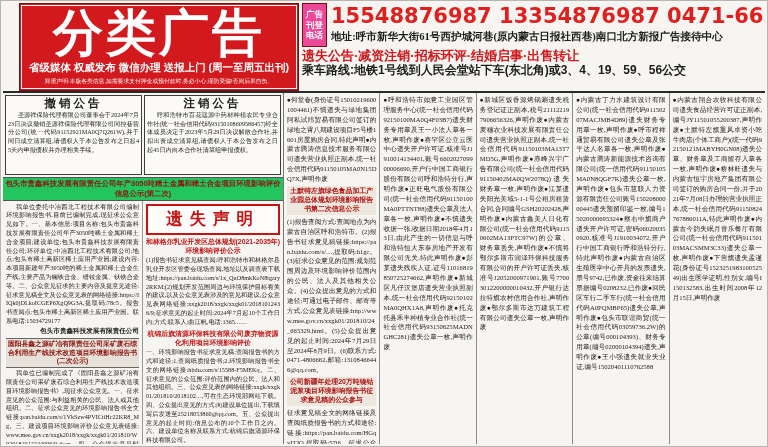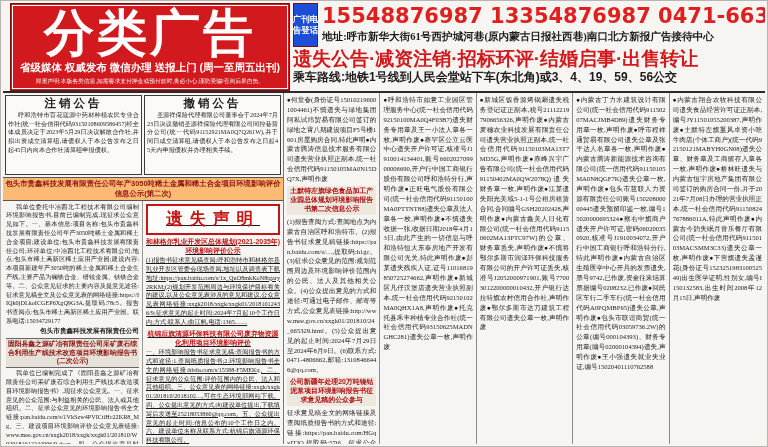--- a/index.html
+++ b/index.html
@@ -1,60 +1,60 @@
 <!DOCTYPE html>
 <html><head>
 <meta charset="utf-8">
 <style>
   html,body{margin:0;padding:0;background:#d8d5d0;}
   .page{width:768px;height:447px;background:#f7f5f1;position:relative;overflow:hidden;
         box-sizing:border-box;border:1px solid #b9b5ae;color:#1c1c1c;
         font-family:"Liberation Serif", serif;}
   
-  .header{display:flex;gap:3px;padding:2px 2px 0 9px;height:90px;box-sizing:border-box;}
+  .header{display:flex;gap:3px;padding:2px 2px 0 18px;height:90px;box-sizing:border-box;}
   .masthead{width:280px;box-sizing:border-box;background:#d2191d;border:1px solid #7e0b0d;
             outline:1px solid #fff;outline-offset:-3px;color:#fff;display:flex;flex-direction:column;
             align-items:center;justify-content:center;overflow:hidden;}
   .masthead-title{font-family:"Liberation Sans",sans-serif;font-weight:bold;font-size:50px;
                   line-height:1.02;letter-spacing:3px;white-space:nowrap;}
   .masthead-tagline{font-family:"Liberation Sans",sans-serif;font-weight:bold;font-size:10.5px;
                     white-space:nowrap;margin-top:2px;}
   .masthead-note{font-family:"Liberation Sans",sans-serif;font-size:5.8px;white-space:nowrap;
                  margin-top:2px;opacity:.95;}
   .header-right{flex:1;display:flex;flex-direction:column;overflow:hidden;}
   .contact-row{display:flex;gap:4px;height:44px;}
-  .phone-label{background:#1d4ed8;color:#fff;width:25px;box-sizing:border-box;
+  .phone-label{background:#ec4899;color:#fff;width:25px;box-sizing:border-box;
                font-family:"Liberation Sans",sans-serif;font-weight:bold;font-size:8.5px;
-               display:flex;flex-direction:row;align-items:center;justify-content:center;
+               display:flex;flex-direction:column;align-items:center;justify-content:center;
                line-height:1.25;border:1px solid #7e0b0d;}
   .contact-main{flex:1;display:flex;flex-direction:column;justify-content:center;overflow:hidden;}
   .phones{color:#e01f1f;font-family:"DejaVu Sans",sans-serif;font-weight:bold;font-size:21px;
           line-height:1;white-space:nowrap;}
   .address{font-family:Liberation Serif, serif;font-weight:bold;font-size:10.6px;
            margin-top:3px;white-space:nowrap;}
   .categories{color:#d2191d;font-family:"Liberation Sans",sans-serif;font-weight:bold;
-              font-size:19px;line-height:1.1;white-space:nowrap;margin-top:2px;}
+              font-size:13px;line-height:1.1;white-space:nowrap;margin-top:2px;}
   .route{font-family:"Liberation Sans",sans-serif;font-weight:bold;font-size:12px;
          line-height:1.15;white-space:nowrap;margin-top:1px;}
   
   .main{display:flex;margin:0 2px;height:353px;border-top:2px solid #2a2a2a;box-sizing:border-box;}
   .left-col{width:281px;box-sizing:border-box;border-right:1px solid #777;display:flex;
             flex-direction:column;overflow:hidden;}
   .notice-row{display:flex;gap:2px;padding:2px;height:84px;box-sizing:border-box;}
   .notice-box{flex:1;border:1px solid #3d3d3d;padding:1px 2px;overflow:hidden;background:#fbfaf6;}
   .notice-title{text-align:center;font-family:"Liberation Sans",sans-serif;font-weight:bold;
                 font-size:11.5px;letter-spacing:3px;line-height:1.2;}
   .tiny{font-size:6.2px;line-height:1.42;text-align:justify;word-break:break-all;margin:0;}
   .indent{text-indent:1.6em;}
-  .band-title{background:#fdba74;border-top:1px solid #555;border-bottom:1px solid #555;
+  .band-title{background:#22c55e;border-top:1px solid #555;border-bottom:1px solid #555;
               color:#8f1410;font-family:"Liberation Sans",sans-serif;font-weight:bold;
               font-size:7.4px;line-height:1.32;text-align:center;padding:1px 2px;}
   .left-sub{flex:1;display:flex;overflow:hidden;}
   .sub-left{width:50%;box-sizing:border-box;border-right:1px solid #999;padding:2px 3px;overflow:hidden;}
-  .sub-right{width:50%;box-sizing:border-box;padding:2px 3px;overflow:hidden;text-decoration:underline;}
+  .sub-right{width:50%;box-sizing:border-box;padding:2px 3px;overflow:hidden;}
   .gray-head{background:#e7e2d9;border-top:1px solid #666;border-bottom:1px solid #666;
              color:#8f1410;font-family:"Liberation Sans",sans-serif;font-weight:bold;
              font-size:6.8px;line-height:1.3;text-align:center;padding:1px;margin:2px 0 1px;}
   .sign{text-align:right;font-family:"Liberation Sans",sans-serif;font-weight:bold;
         font-size:6.6px;margin-top:1px;}
   .yishi{border:2px solid #c41414;color:#c41414;background:#fffdfb;text-align:center;
          font-family:"Liberation Sans",sans-serif;font-weight:bold;font-size:16.5px;
          letter-spacing:7px;padding:2px 0 3px;margin:1px 0 2px;}
   .red-head{color:#c41414;font-family:"Liberation Sans",sans-serif;font-weight:bold;
             font-size:6.9px;line-height:1.35;text-align:center;margin:2px 0 1px;}
@@ -91,26 +91,26 @@
       <div class="categories">遗失公告·减资注销·招标环评·结婚启事·出售转让</div>
       <div class="route">乘车路线:地铁1号线到人民会堂站下车(东北角)或3、4、19、59、56公交</div>
     </div>
   </div>
 
   <div class="main">
 
     <div class="left-col">
       <div class="notice-row">
         <div class="notice-box">
+          <div class="notice-title">撤销公告</div>
+          <p class="tiny indent">圣源祥保险代理有限公司董事会于2024年7月23日决议撤销圣源祥保险代理有限公司同控巷营分公司(统一代码91152921MA0Q7Q261W),并于同日成立清算组,请债权人于本公告发布之日起45天内申报债权并办理相关手续。</p>
+        </div>
+        <div class="notice-box">
           <div class="notice-title">注销公告</div>
           <p class="tiny indent">呼和浩特市百花寇源中药材种植农民专业合作社(统一社会信用代码93150108609586457)经全体成员决定于2023年5月29日决议解散合作社,并拟出资成立清算组,请债权人于本公告发布之日起45日内向本合作社清算组申报债权。</p>
-        </div>
-        <div class="notice-box">
-          <div class="notice-title">撤销公告</div>
-          <p class="tiny indent">圣源祥保险代理有限公司董事会于2024年7月23日决议撤销圣源祥保险代理有限公司同控巷营分公司(统一代码91152921MA0Q7Q261W),并于同日成立清算组,请债权人于本公告发布之日起45天内申报债权并办理相关手续。</p>
         </div>
       </div>
 
       <div class="band-title">包头市贵鑫科技发展有限责任公司年产3050吨稀土金属和稀土合金项目环境影响评价信息公示(第二次)</div>
 
       <div class="left-sub">
         <div class="sub-left">
           <p class="tiny indent">我单位委托中冶西北工程技术有限公司编制环境影响报告书,目前已编制完成,现征求公众意见如下。一、基本信息:项目名称:包头市贵鑫科技发展有限责任公司年产3050吨稀土金属和稀土合金项目;建设单位:包头市贵鑫科技发展有限责任公司;环评单位:中冶西北工程技术有限公司;地点:包头市稀土高新区稀土应用产业园;建设内容:本项目新建年产3050吨的稀土金属和稀土合金生产线,主要产品为镧铁合金、镨钕金属、钬铁合金等。二、公众意见征求的主要内容及提意见途径:征求意见稿全文及公众意见表的网络链接:https://IIQk0jDLkoICGEP6XgQ9G3A,提取码:78c5。报告书查阅点:包头市稀土高新区稀土应用产业园。联系电话:15034729177</p>
           <div class="sign">包头市贵鑫科技发展有限责任公司</div>
           <div class="gray-head">固阳县鑫之源矿冶有限责任公司采矿废石综合利用生产线技术改造项目环境影响报告书(二次公示)</div>

